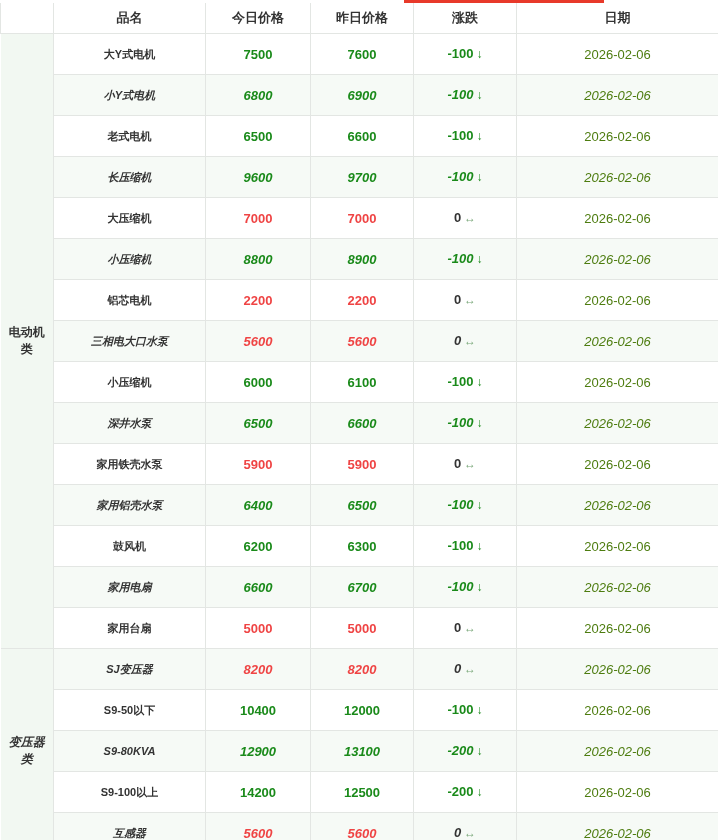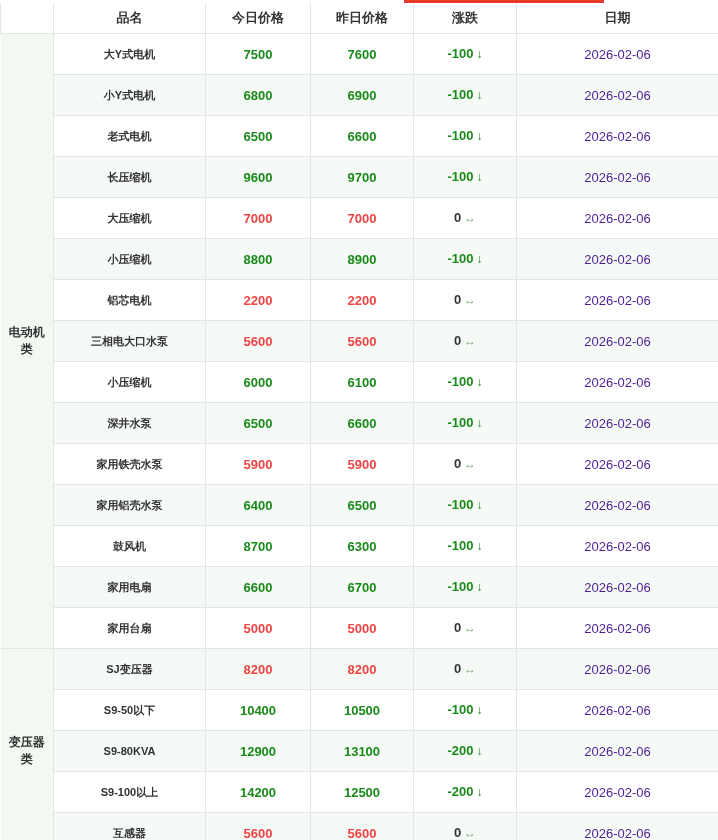--- a/index.html
+++ b/index.html
@@ -59,40 +59,40 @@
   }
   thead th {
     height: 30px;
     line-height: 30px;
     font-weight: bold;
     background: #ffffff;
     color: #333333;
     border-top: none;
   }
   tbody tr.even td { background: #ffffff; }
-  tbody tr.odd  td { background: #f6faf6; }
+  tbody tr.odd  td { background: #f6faf6; font-style: italic; }
 
   td.group {
     background: #f2f8f2 !important;
     font-weight: bold;
     font-size: 12px;
     color: #333333;
     line-height: 17px;
     padding: 0 8px;
     word-break: break-all;
     white-space: normal;
   }
   td.name { font-weight: bold; font-size: 11px; }
   td.num  { font-weight: bold; }
   td.num.up   { color: #1a8a1a; }
   td.num.flat { color: #ef4444; }
   td.chg { font-weight: bold; }
   td.chg.down { color: #1a8a1a; }
   td.chg.zero { color: #333333; }
-  td.date { color: #4c1d95; }
+  td.date { color: #4d7c0f; }
   .arrow { font-size: 12px; margin-left: 3px; }
   .arrow.down { color: #1a8a1a; }
   .arrow.flat { color: #7aa87a; }
   
   td.group { border-left: none; }
 </style>
 </head>
 <body>
 
 <div id="page">
@@ -200,21 +200,21 @@
         </tr>
         <tr class="odd">
           <td class="name">家用铝壳水泵</td>
           <td class="num up">6400</td>
           <td class="num up">6500</td>
           <td class="chg down"><span>-100</span><span class="arrow down">↓</span></td>
           <td class="date">2026-02-06</td>
         </tr>
         <tr class="even">
           <td class="name">鼓风机</td>
-          <td class="num up">8700</td>
+          <td class="num up">6200</td>
           <td class="num up">6300</td>
           <td class="chg down"><span>-100</span><span class="arrow down">↓</span></td>
           <td class="date">2026-02-06</td>
         </tr>
         <tr class="odd">
           <td class="name">家用电扇</td>
           <td class="num up">6600</td>
           <td class="num up">6700</td>
           <td class="chg down"><span>-100</span><span class="arrow down">↓</span></td>
           <td class="date">2026-02-06</td>
@@ -230,21 +230,21 @@
           <td class="group" rowspan="5">变压器类</td>
           <td class="name">SJ变压器</td>
           <td class="num flat">8200</td>
           <td class="num flat">8200</td>
           <td class="chg zero"><span>0</span><span class="arrow flat">↔</span></td>
           <td class="date">2026-02-06</td>
         </tr>
         <tr class="even">
           <td class="name">S9-50以下</td>
           <td class="num up">10400</td>
-          <td class="num up">10500</td>
+          <td class="num up">12000</td>
           <td class="chg down"><span>-100</span><span class="arrow down">↓</span></td>
           <td class="date">2026-02-06</td>
         </tr>
         <tr class="odd">
           <td class="name">S9-80KVA</td>
           <td class="num up">12900</td>
           <td class="num up">13100</td>
           <td class="chg down"><span>-200</span><span class="arrow down">↓</span></td>
           <td class="date">2026-02-06</td>
         </tr>

